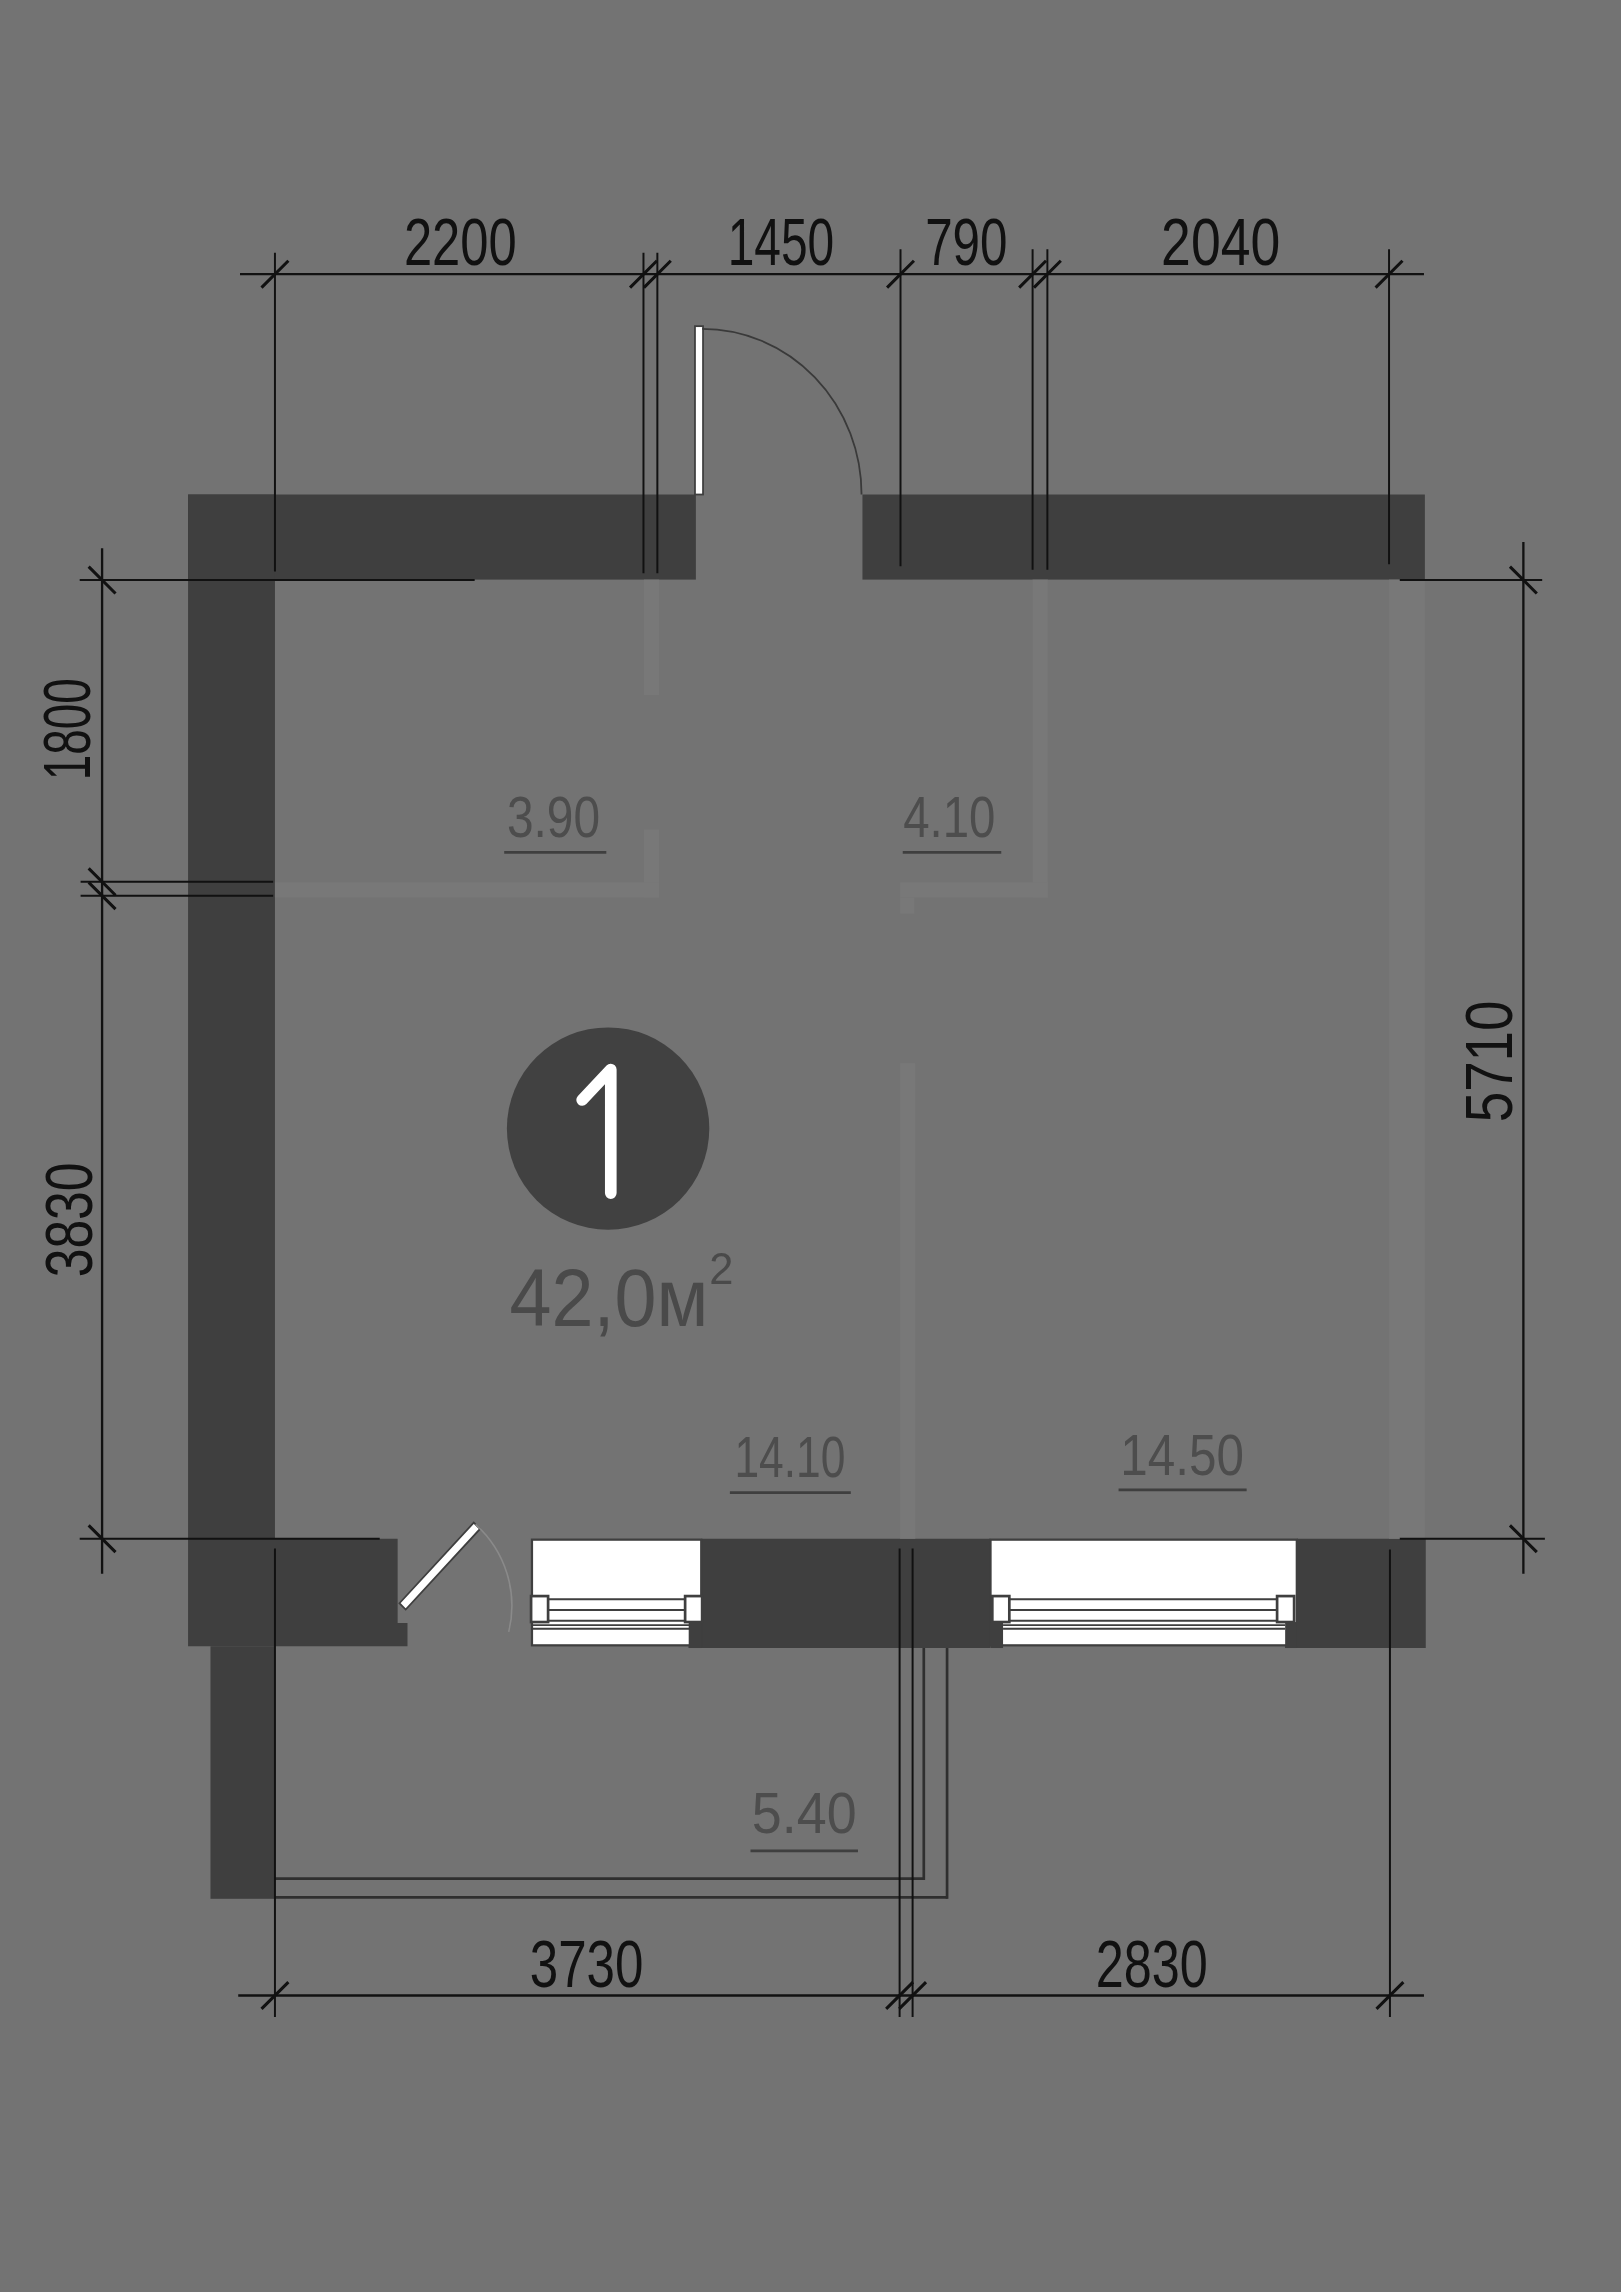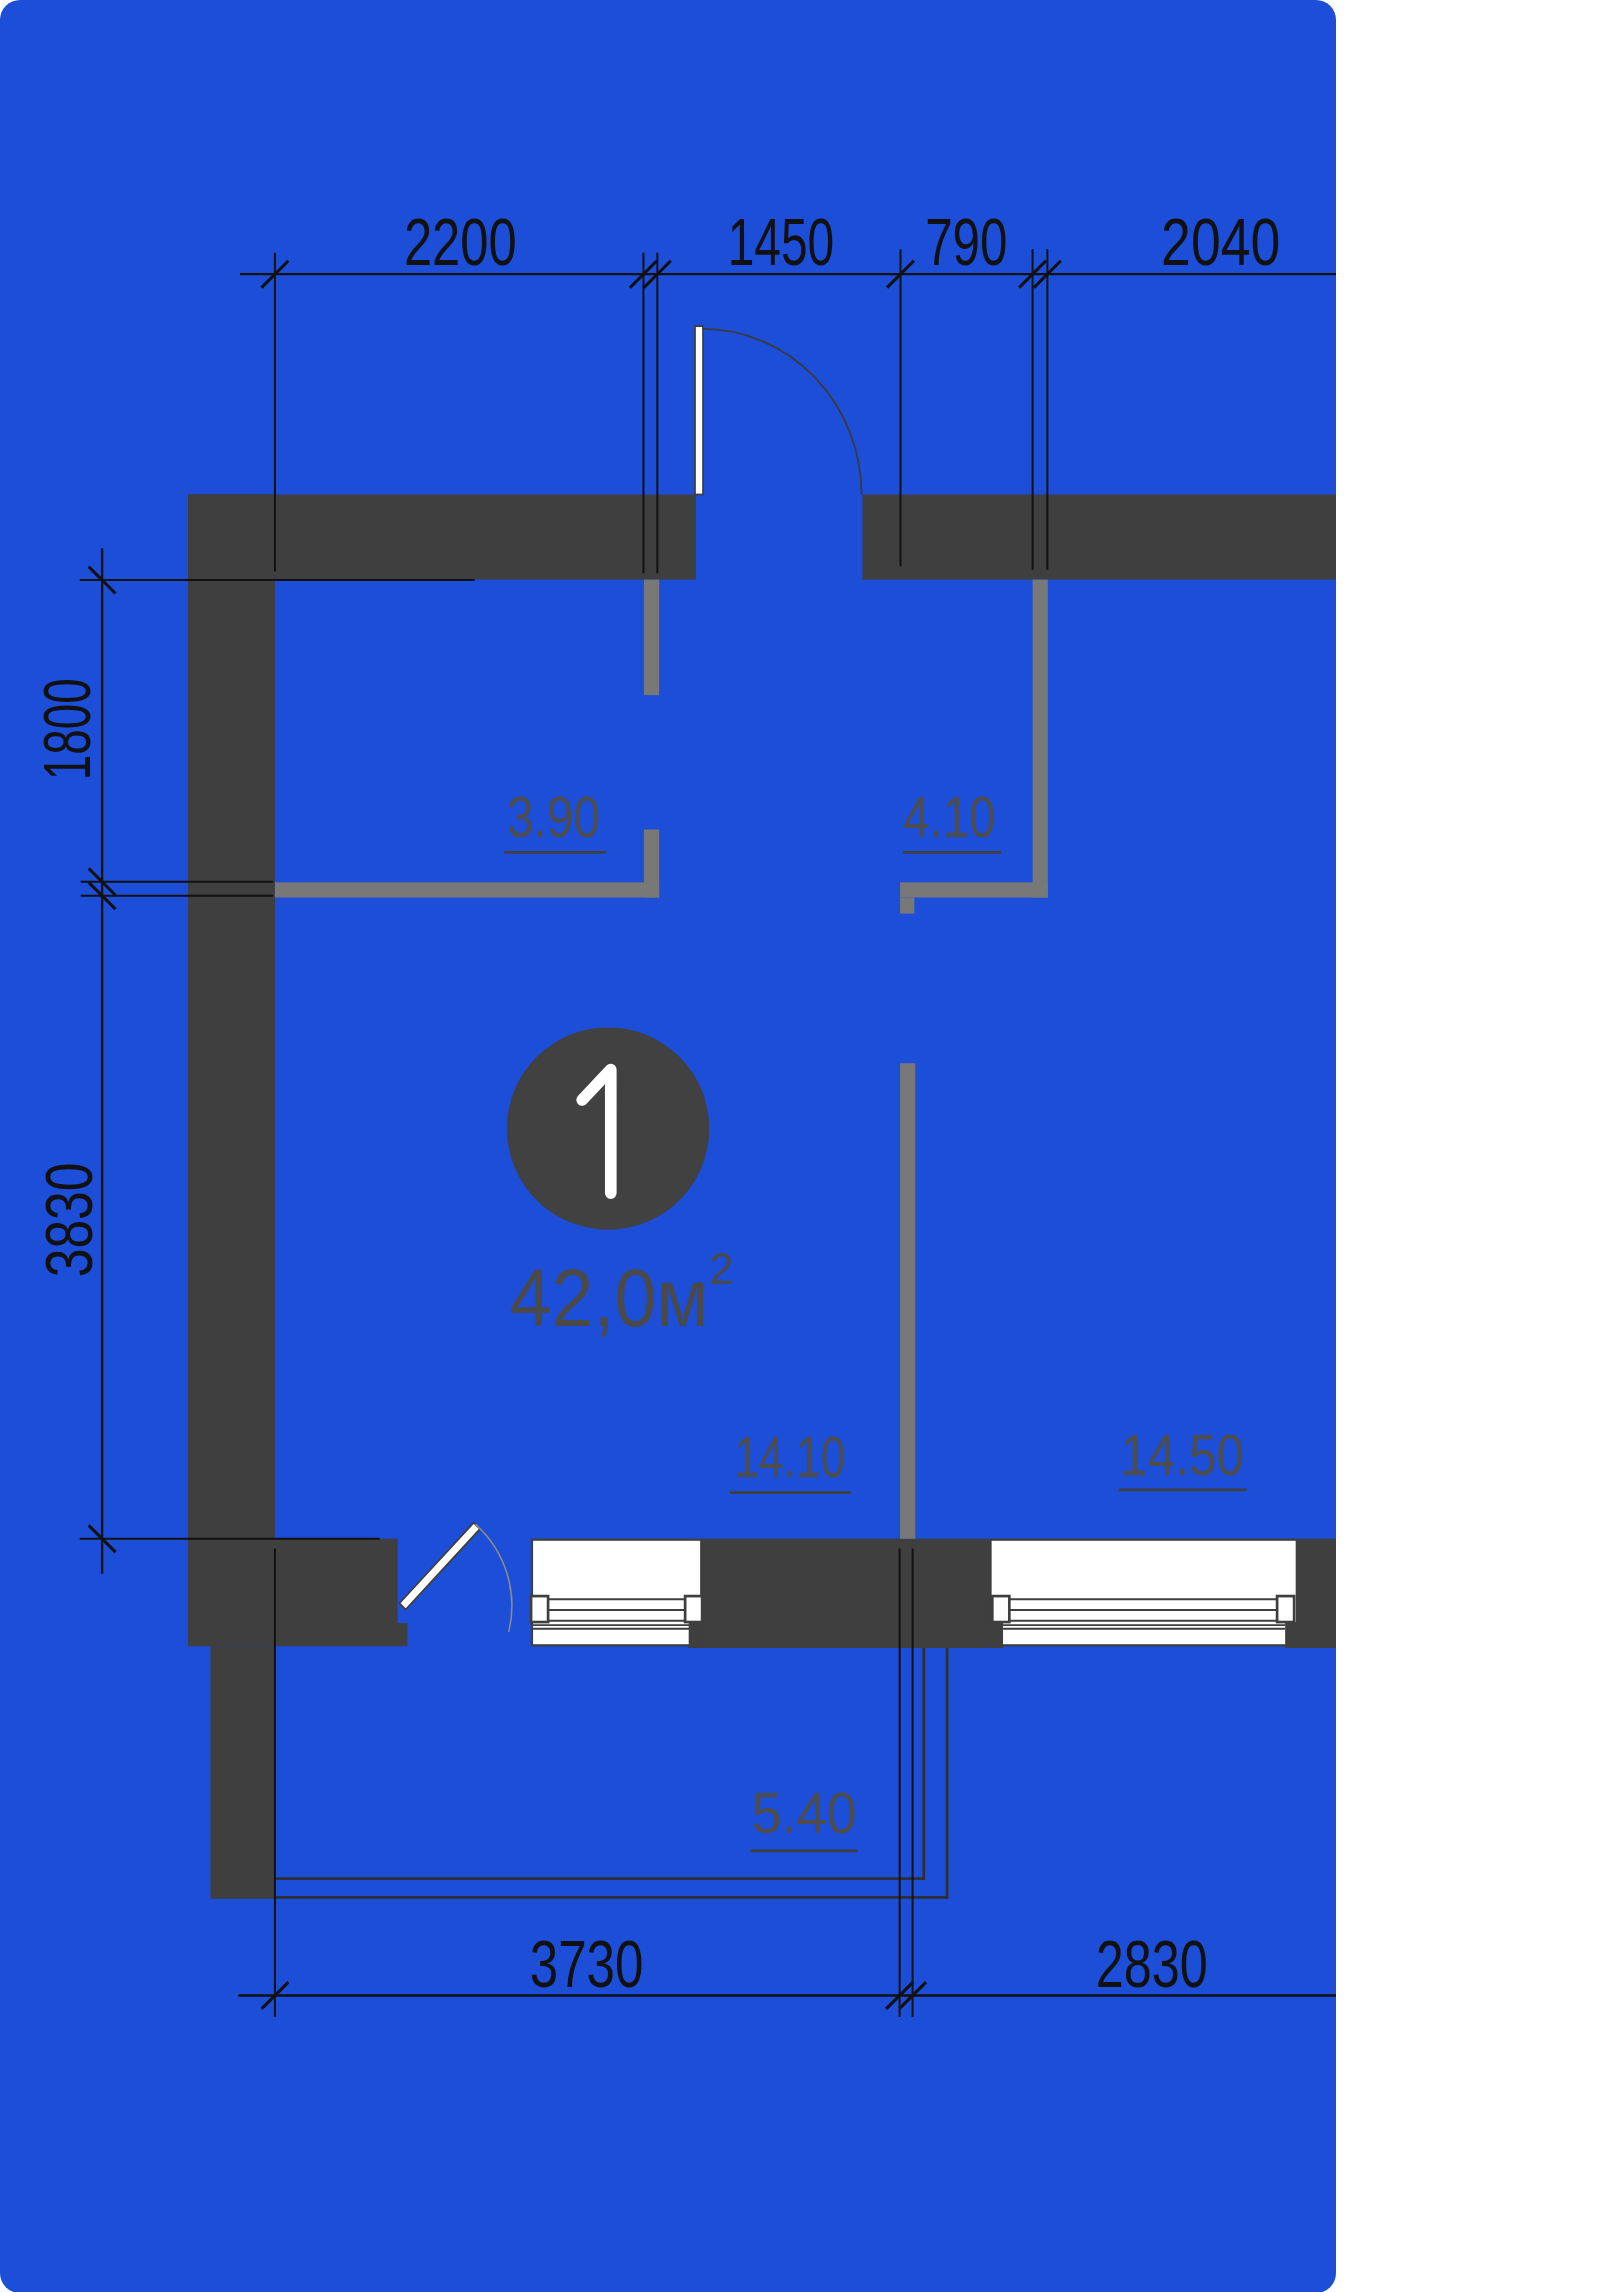--- a/index.html
+++ b/index.html
@@ -1,16 +1,16 @@
 <!DOCTYPE html>
 <html style="font-size:14.3px"><head>
 <meta charset="utf-8">
 <style>
 html,body{margin:0;padding:0;background:#ffffff;}
-#plan{position:relative;width:1336px;height:2293px;background:#1d4ed8;overflow:hidden;border-radius:20px;}
+#plan{position:relative;width:1621px;height:2293px;background:#737373;overflow:hidden;}
 svg{position:absolute;left:0;top:0;font-family:"Liberation Sans",sans-serif;}
 </style>
 </head>
 <body>
 <div id="plan">
 <svg width="1621" height="2293" viewBox="0 0 1810 2560">
 
 <rect x="210" y="552" width="567" height="95" fill="#3F3F3F"></rect>
 
 <rect x="963" y="552" width="628" height="95" fill="#3F3F3F"></rect>

